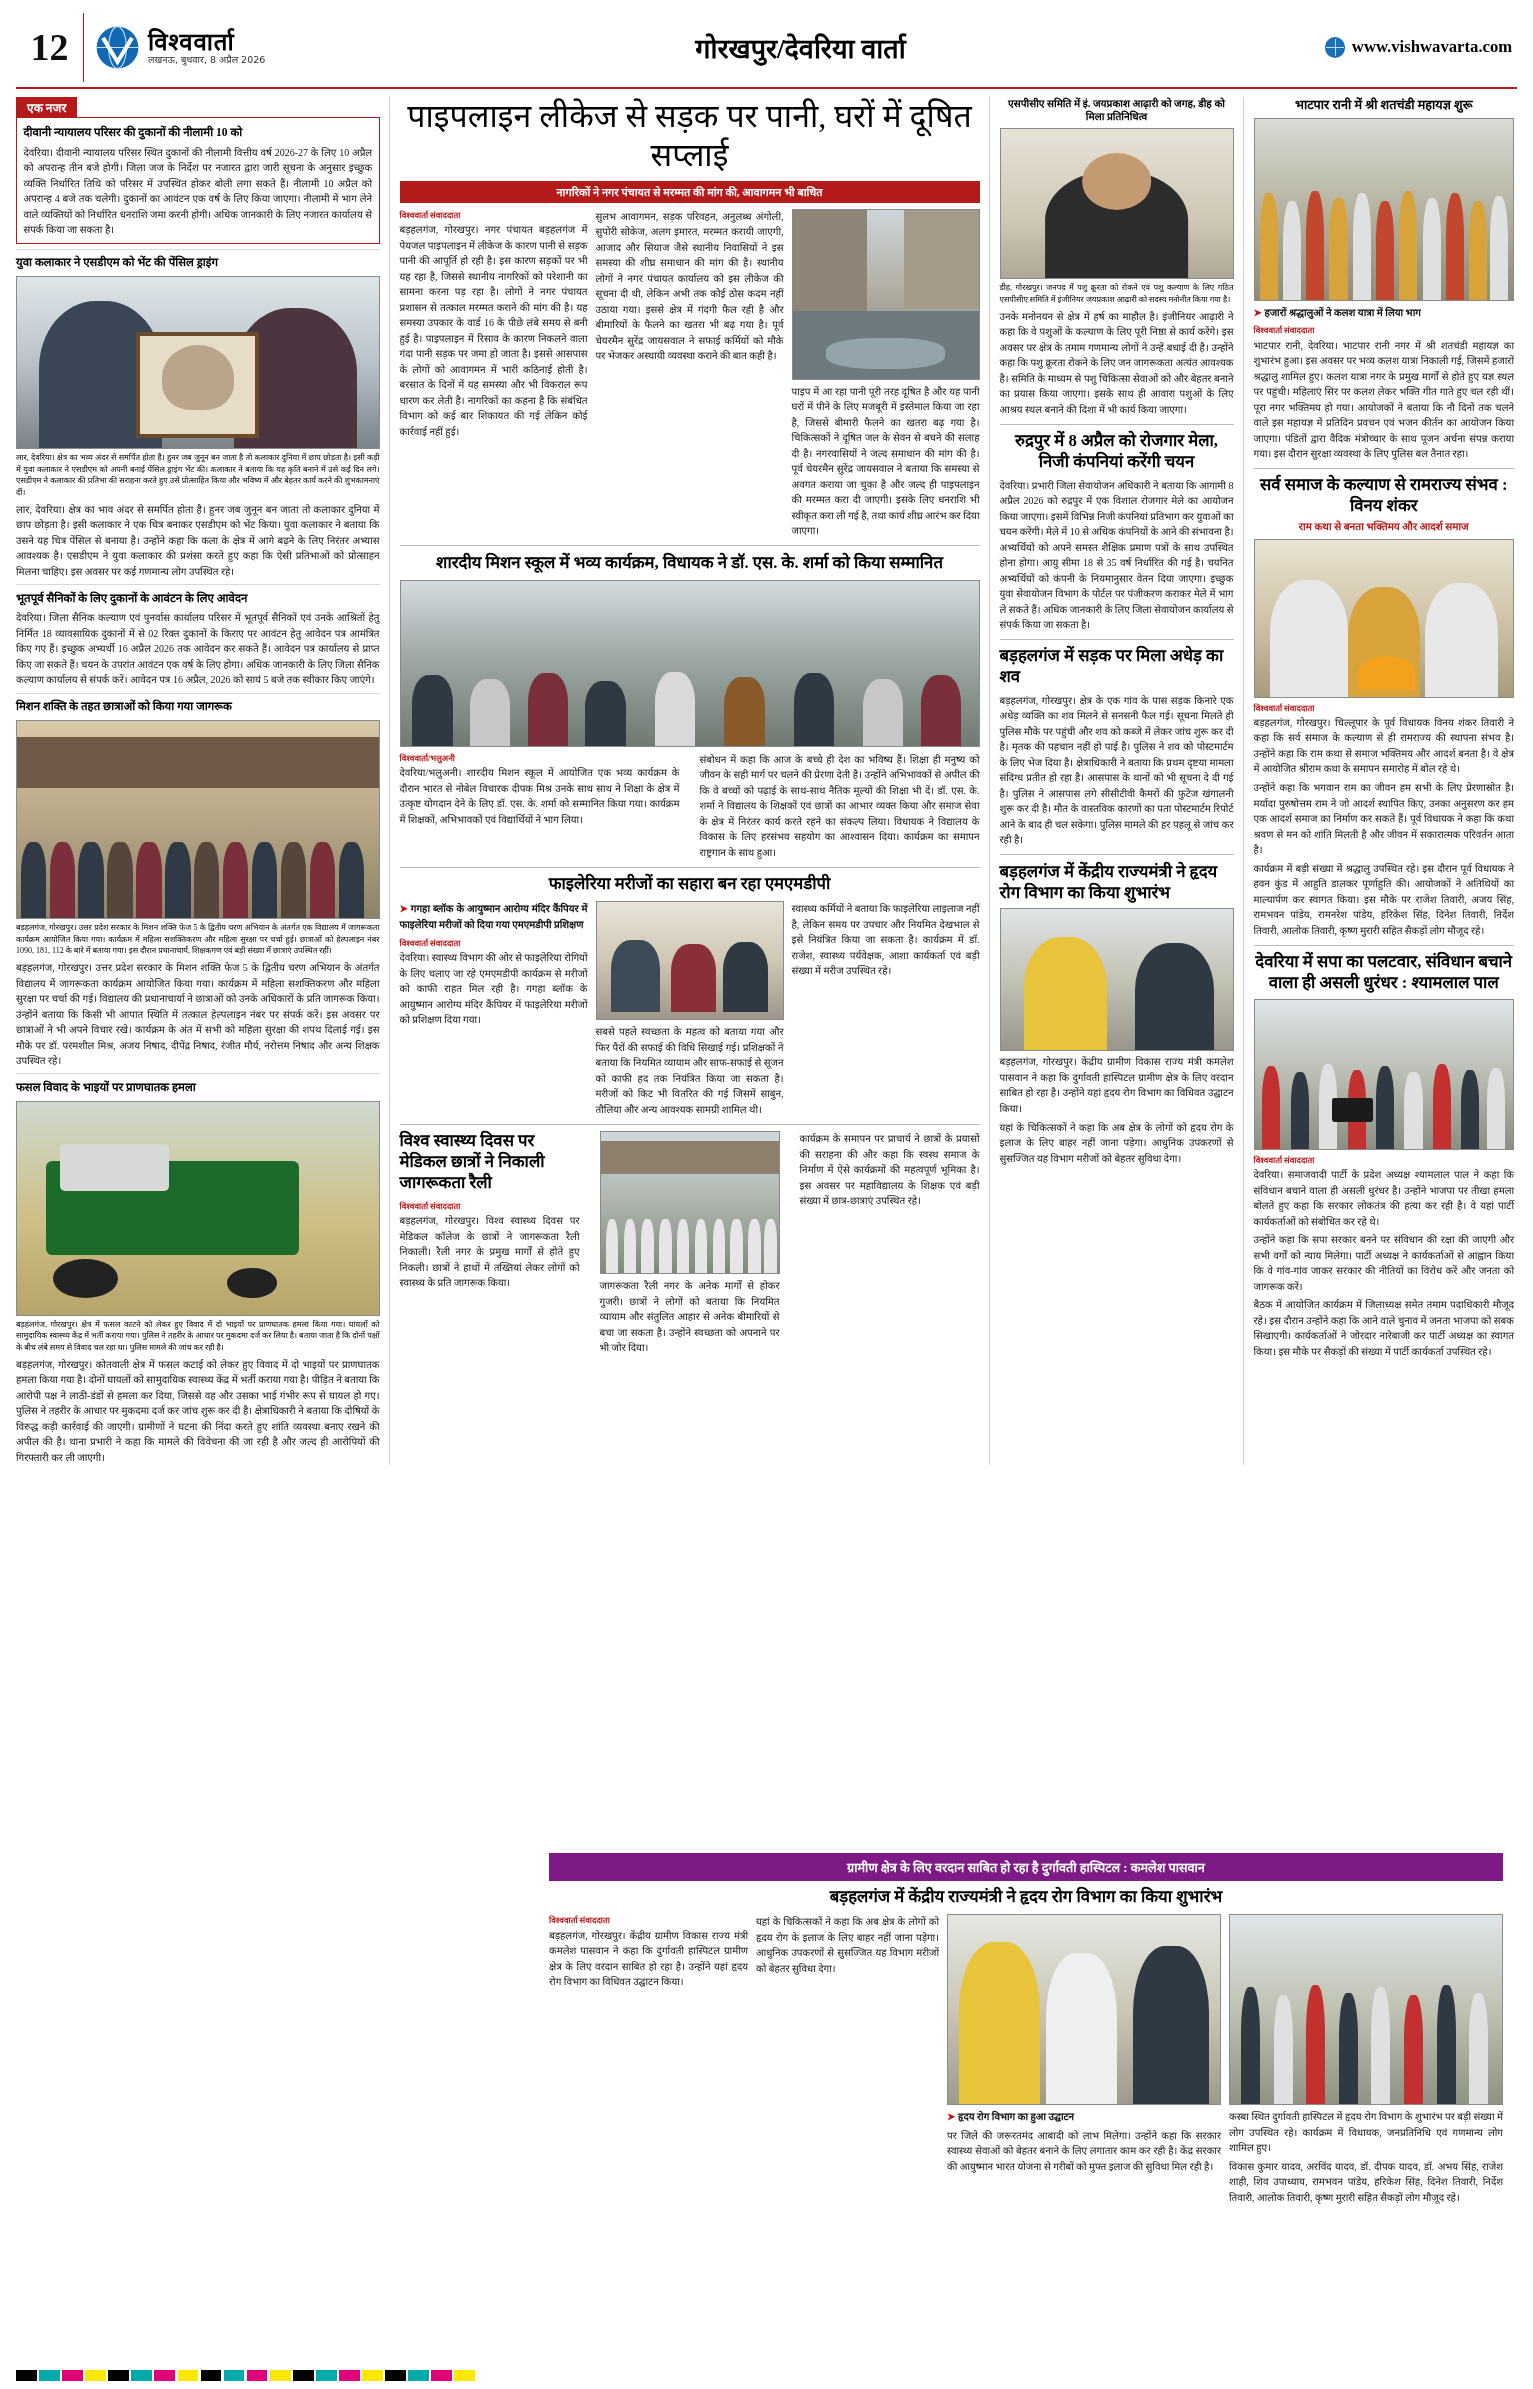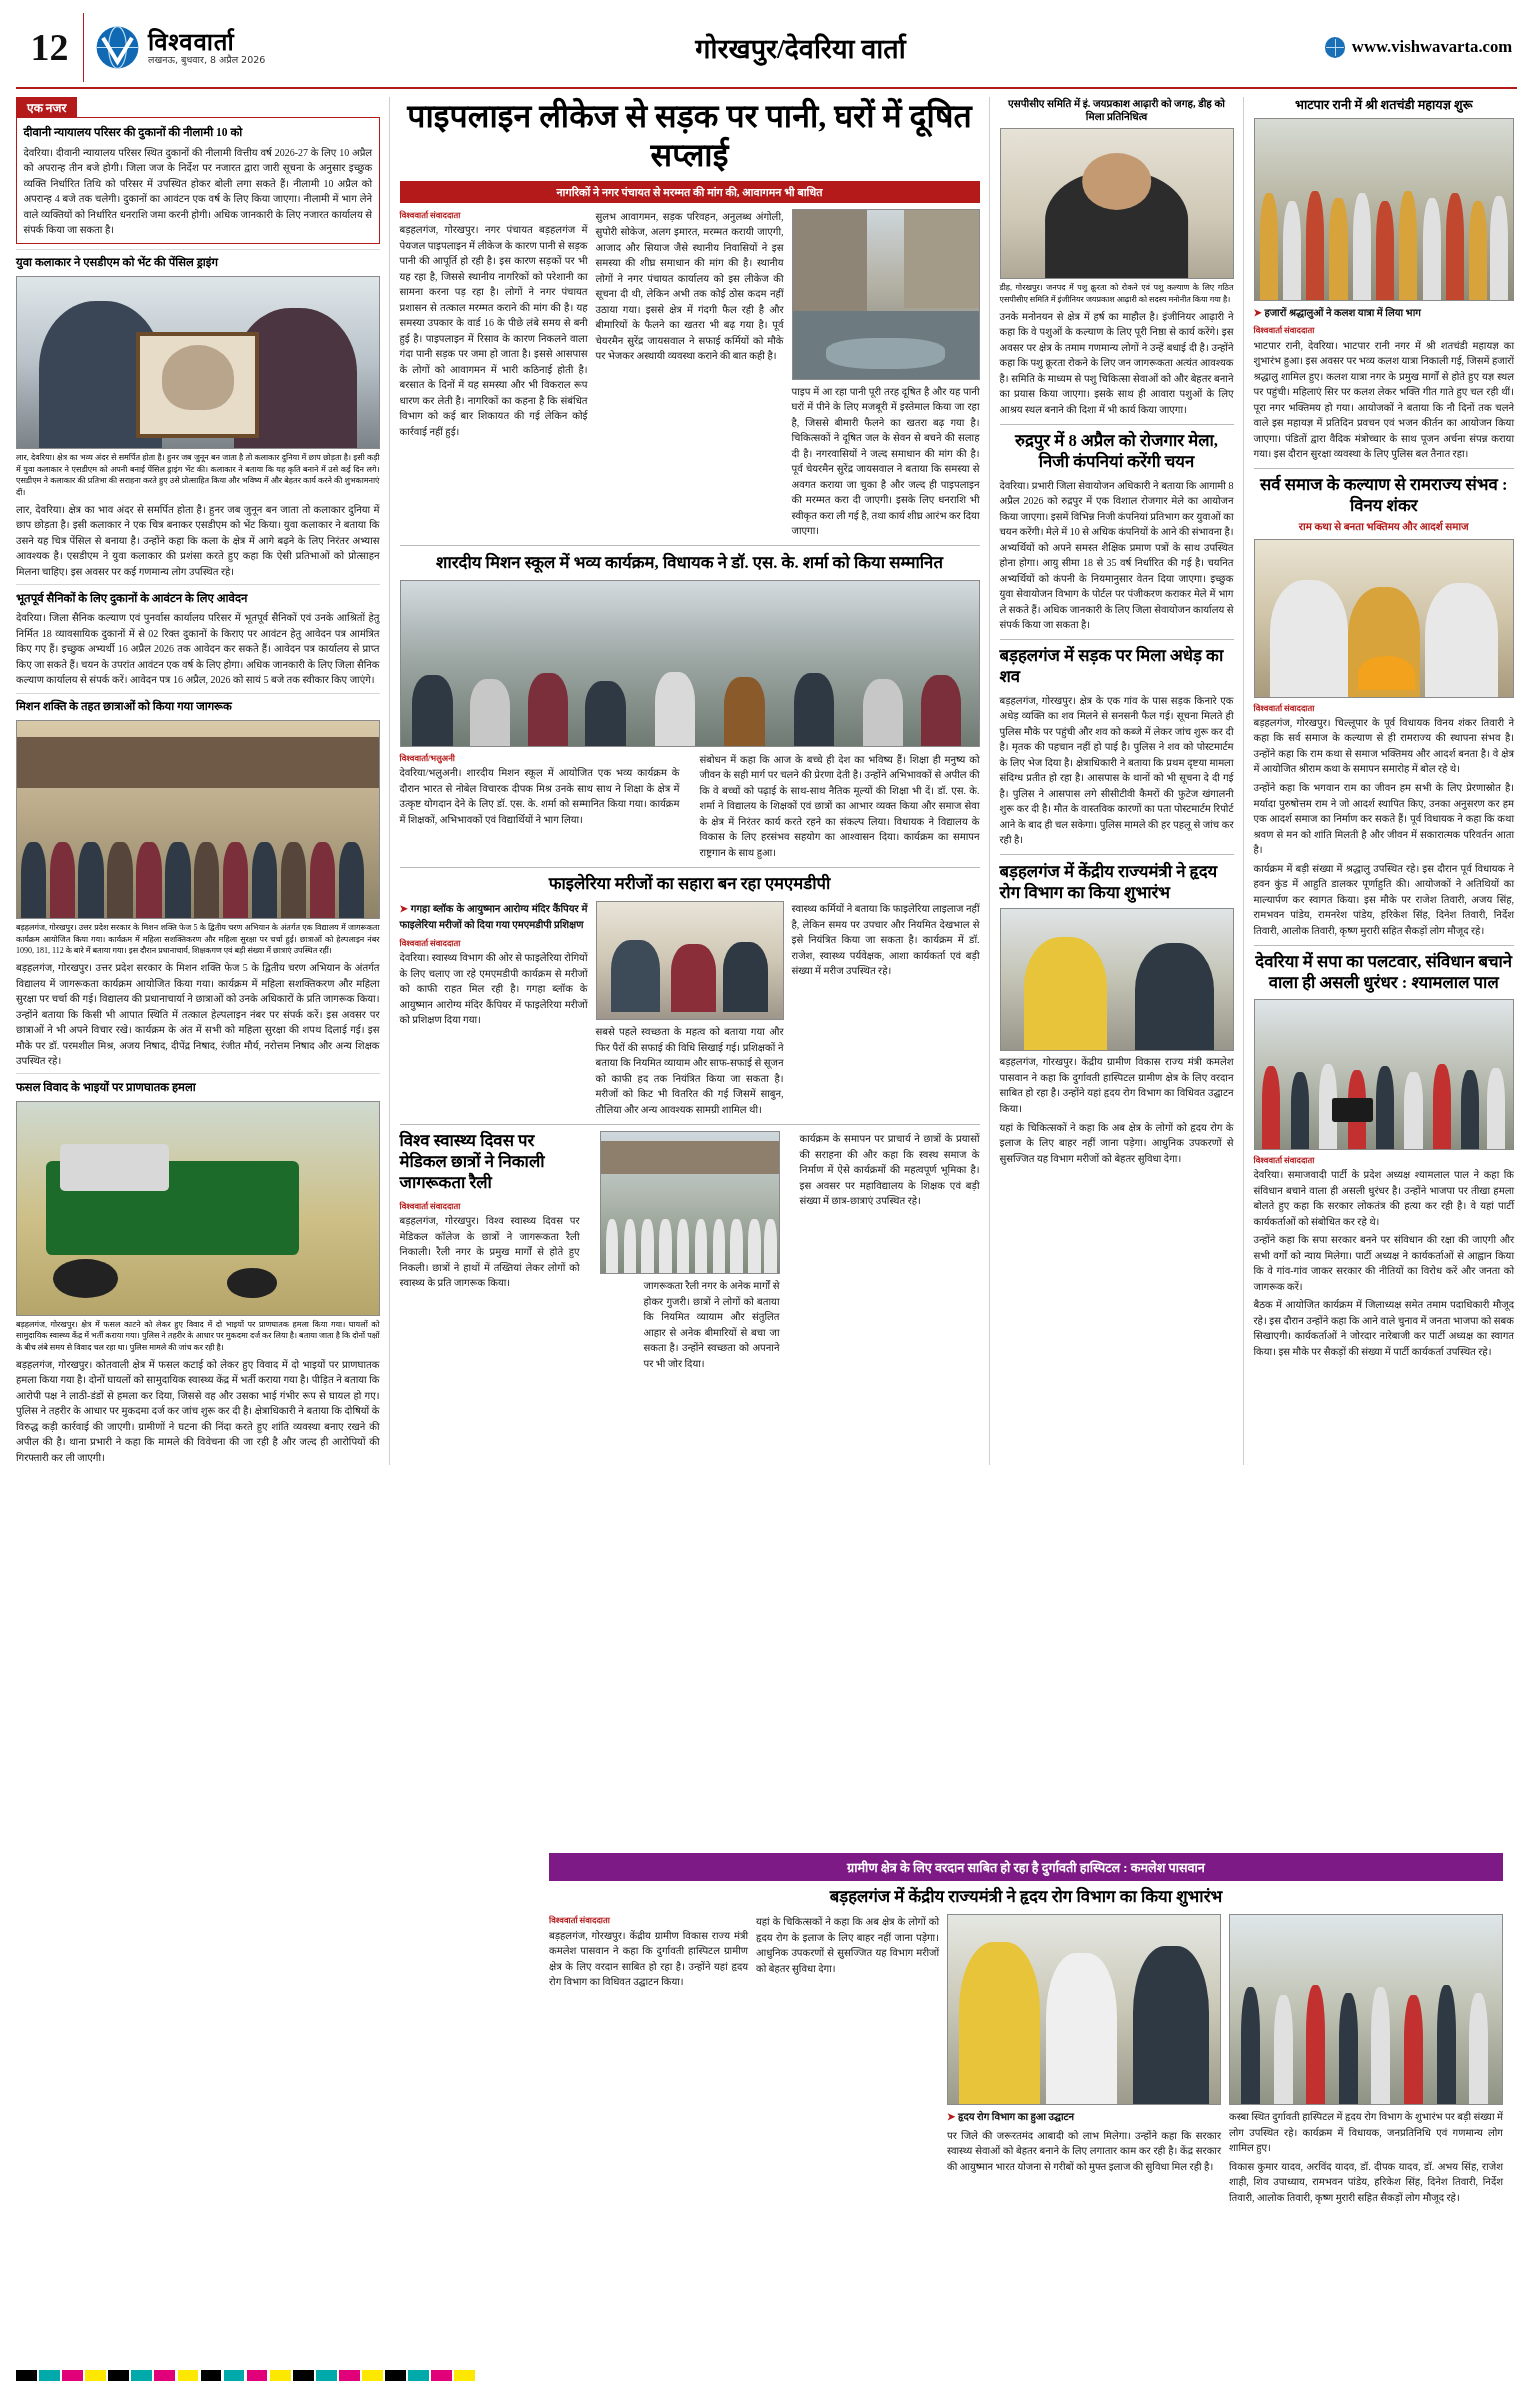--- a/index.html
+++ b/index.html
@@ -46,21 +46,21 @@
   }
   .eknazar-box { border:0.8px solid #b51a1a; padding:6.4px 6.4px 4.8px 6.4px; margin-top:-1.6px; }
   .hl { font-size:11.5px; font-weight:bold; line-height:1.45; font-family:"Liberation Serif", serif; }
   .body-text { font-size:10px; line-height:1.55; text-align:justify; font-family:"Liberation Serif", serif; color:#141414; }
   .rule { border-top:0.8px solid #b9b9b9; margin:6.4px 0; }
   .thin-rule { border-top:0.8px solid #d8d8d8; margin:4.8px 0; }
 
   .photo { background:#9aa3ad; width:100%; position:relative; overflow:hidden; border:0.8px solid #8a8a8a; }
   .caption { font-size:8px; line-height:1.45; text-align:justify; font-family:"Liberation Serif", serif; margin-top:3.2px; }
 
-  .lead-head { font-size:32px; line-height:1.22; font-weight:bold; text-align:center; font-family:"Liberation Serif", serif; }
+  .lead-head { font-size:32px; line-height:1.22; font-weight:normal; text-align:center; font-family:"Liberation Serif", serif; }
   .lead-sub { background:#b51a1a; color:#fff; font-size:11px; font-weight:bold; text-align:center; padding:3.2px 4.8px; margin-top:6.4px; font-family:"Liberation Serif", serif; }
   .byline { font-size:8.3px; font-weight:bold; color:#b51a1a; font-family:"Liberation Serif", serif; margin-bottom:2.4px; }
 
   .head2 { font-size:16.7px; line-height:1.25; font-weight:bold; font-family:"Liberation Serif", serif; }
   .head3 { font-size:12.7px; line-height:1.28; font-weight:bold; font-family:"Liberation Serif", serif; }
   .head-sm { font-size:10.3px; line-height:1.3; font-weight:bold; font-family:"Liberation Serif", serif; }
   .center { text-align:center; }
   .sub-red { color:#b51a1a; }
 
   .cols2 { display:flex; gap:20px; }
@@ -282,21 +282,21 @@
               <i style="left:23%;background:#e6e6e6;"></i>
                 <i style="left:33%;background:#e6e6e6;"></i>
               <i style="left:43%;background:#e6e6e6;"></i>
                 <i style="left:53%;background:#e6e6e6;"></i>
               <i style="left:63%;background:#e6e6e6;"></i>
                 <i style="left:73%;background:#e6e6e6;"></i>
               <i style="left:83%;background:#e6e6e6;"></i>
                 <i style="left:92%;background:#e6e6e6;"></i>
             </div>
           </div>
-          <div class="body-text" style="margin-top:4px;margin-left:44px;">जागरूकता रैली नगर के अनेक मार्गों से होकर गुजरी। छात्रों ने लोगों को बताया कि नियमित व्यायाम और संतुलित आहार से अनेक बीमारियों से बचा जा सकता है। उन्होंने स्वच्छता को अपनाने पर भी जोर दिया।</div>
+          <div class="body-text" style="margin-top:4px;">जागरूकता रैली नगर के अनेक मार्गों से होकर गुजरी। छात्रों ने लोगों को बताया कि नियमित व्यायाम और संतुलित आहार से अनेक बीमारियों से बचा जा सकता है। उन्होंने स्वच्छता को अपनाने पर भी जोर दिया।</div>
         </div>
         <div class="c">
           <div class="body-text">कार्यक्रम के समापन पर प्राचार्य ने छात्रों के प्रयासों की सराहना की और कहा कि स्वस्थ समाज के निर्माण में ऐसे कार्यक्रमों की महत्वपूर्ण भूमिका है। इस अवसर पर महाविद्यालय के शिक्षक एवं बड़ी संख्या में छात्र-छात्राएं उपस्थित रहे।</div>
         </div>
       </div>
 
     </div>
 
     <div class="col colC">
 

